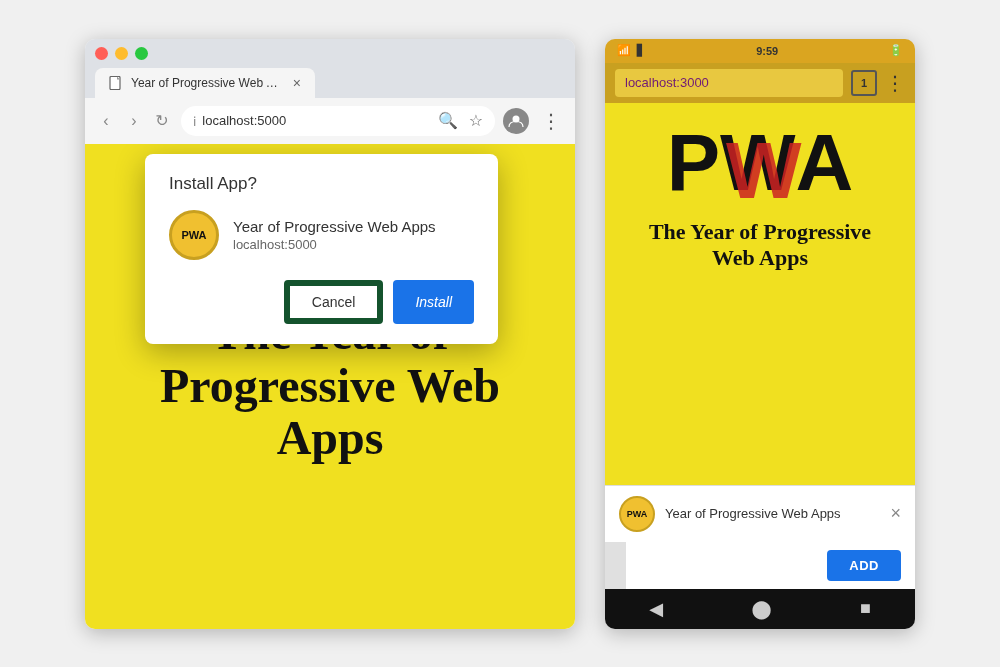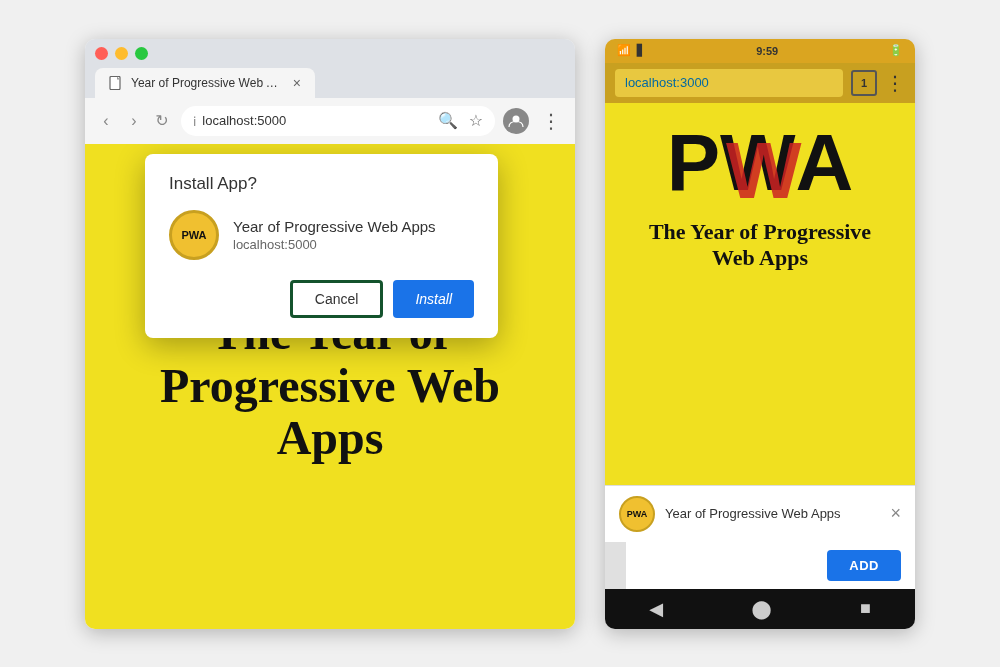--- a/index.html
+++ b/index.html
@@ -235,21 +235,21 @@
     }
 
     .install-actions {
       display: flex;
       justify-content: flex-end;
       gap: 10px;
     }
 
     .btn-cancel {
       padding: 8px 22px;
-      border: 3px solid #14532d;
+      border: 6px solid #14532d;
       border-radius: 4px;
       background: white;
       font-size: 14px;
       cursor: pointer;
       color: #333;
     }
 
     .btn-install {
       padding: 8px 22px;
       border: none;
@@ -321,21 +321,21 @@
       gap: 8px;
       flex-shrink: 0;
     }
 
     .mobile-url-box {
       flex: 1;
       background: #e8c840;
       border-radius: 4px;
       padding: 5px 10px;
       font-size: 13px;
-      color: #0369a1;
+      color: #701a75;
       display: flex;
       align-items: center;
       height: 28px;
     }
 
     .mobile-tab-btn {
       width: 26px;
       height: 26px;
       border: 2px solid #555;
       border-radius: 3px;

